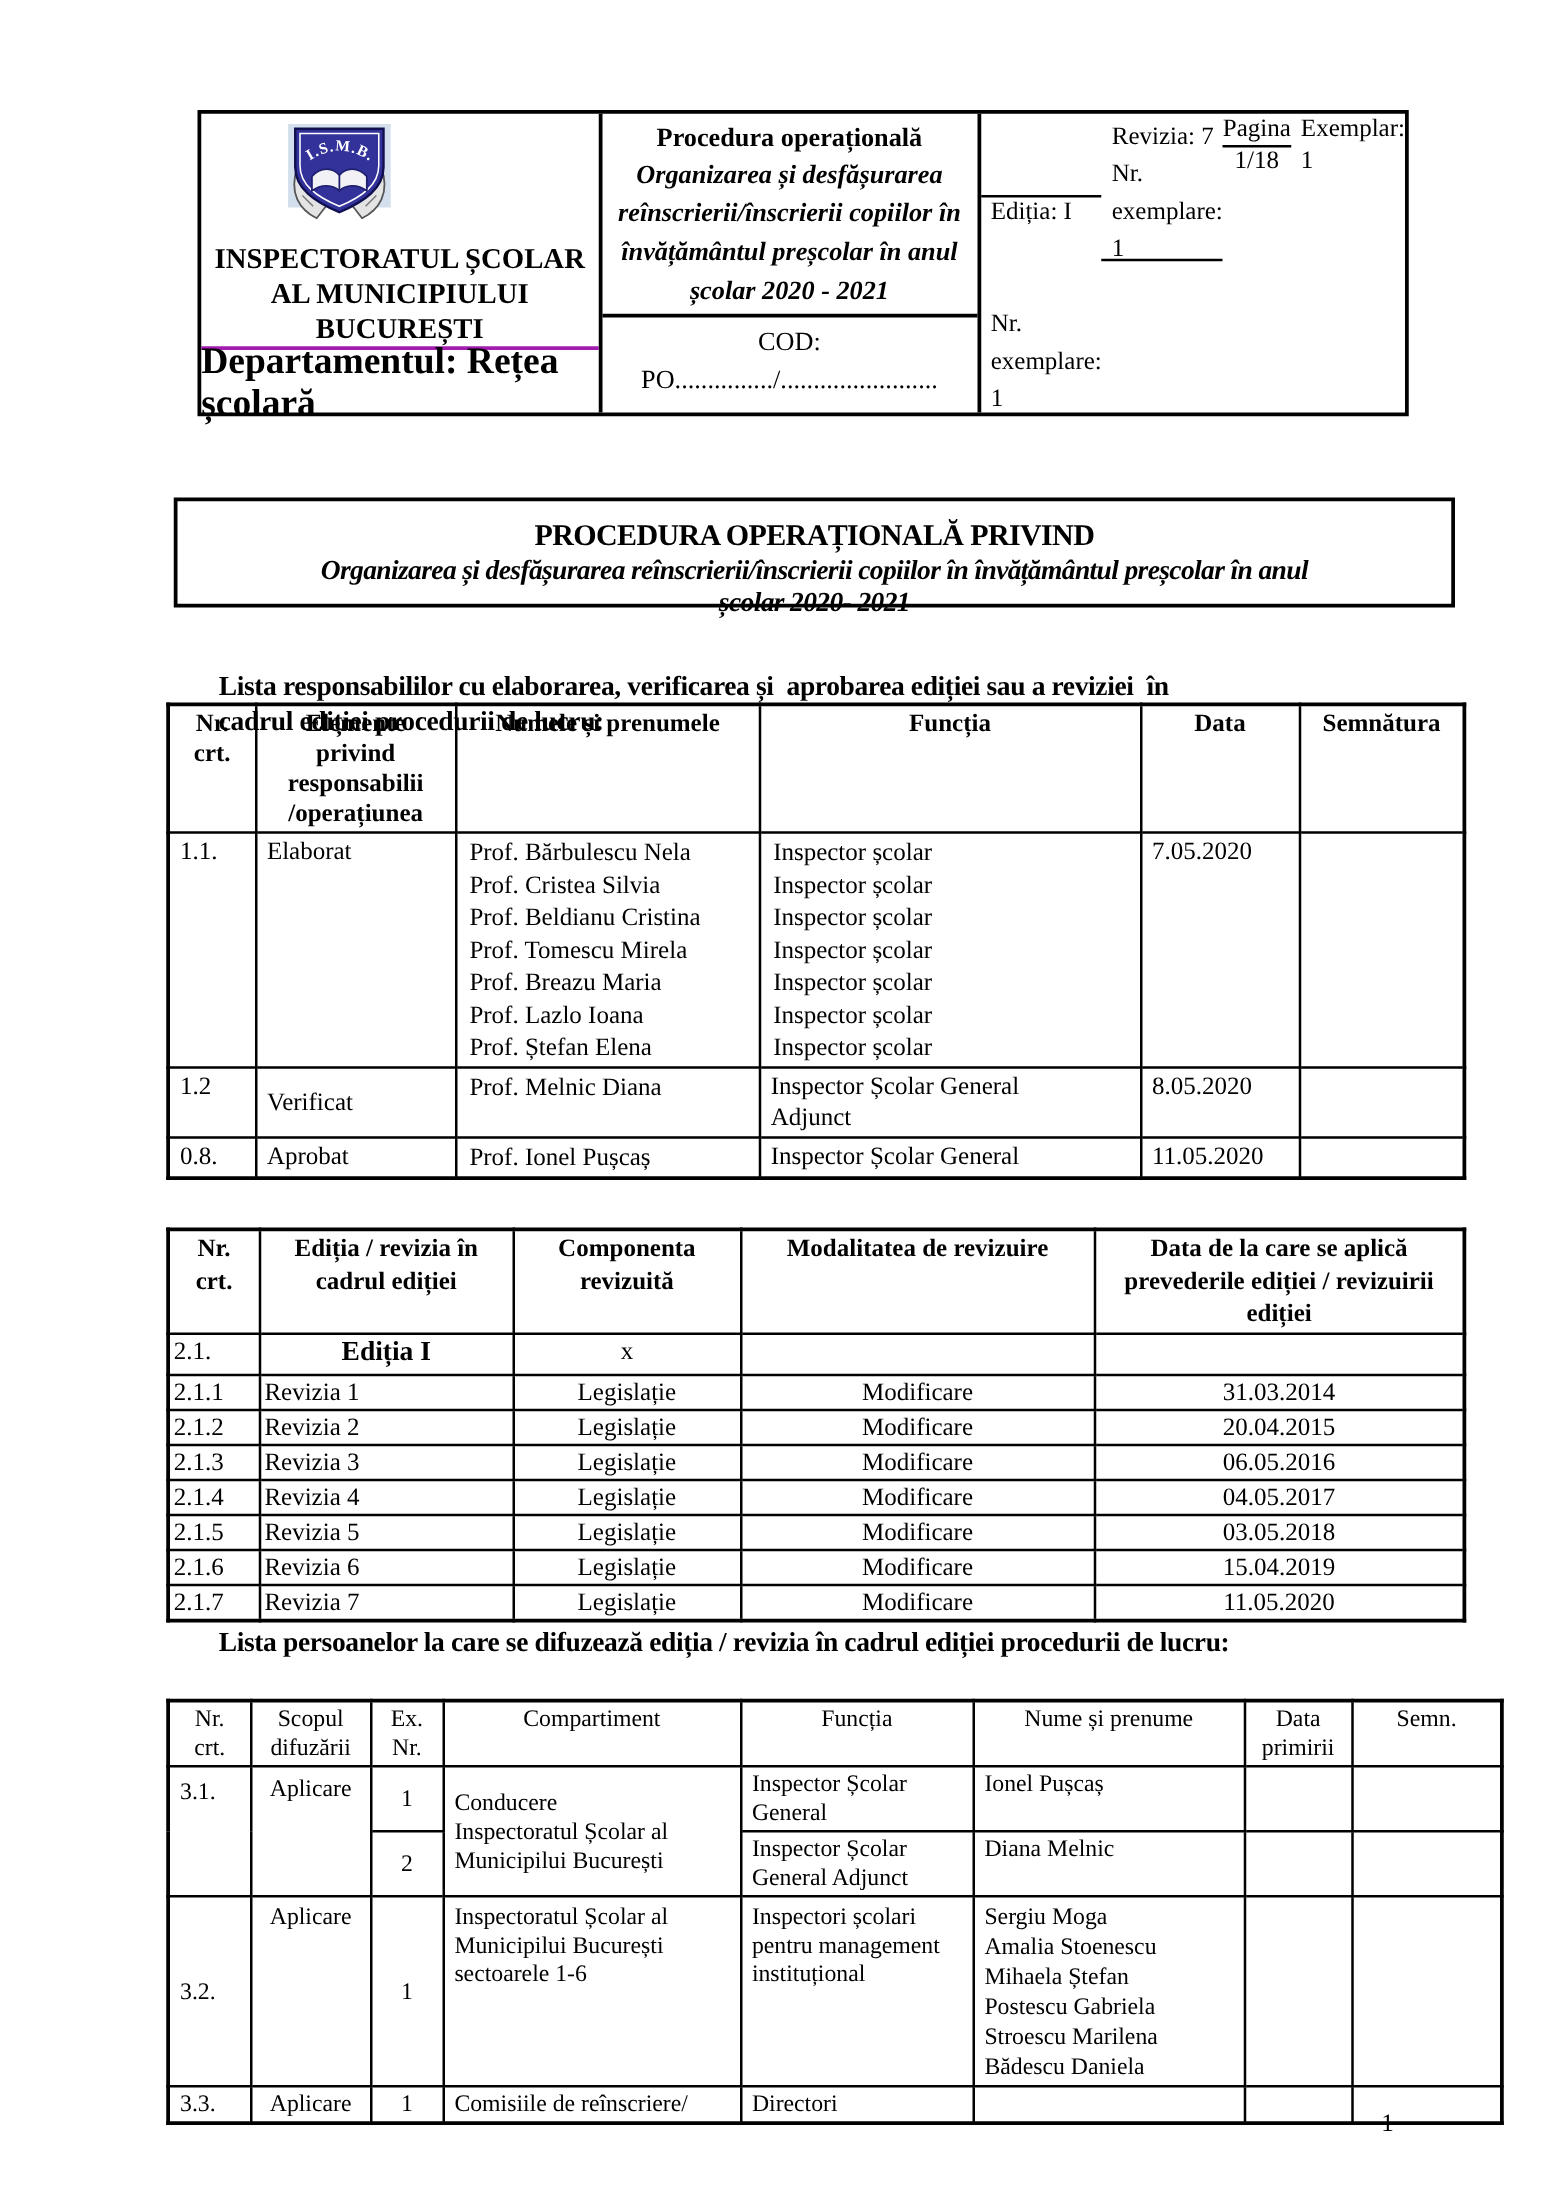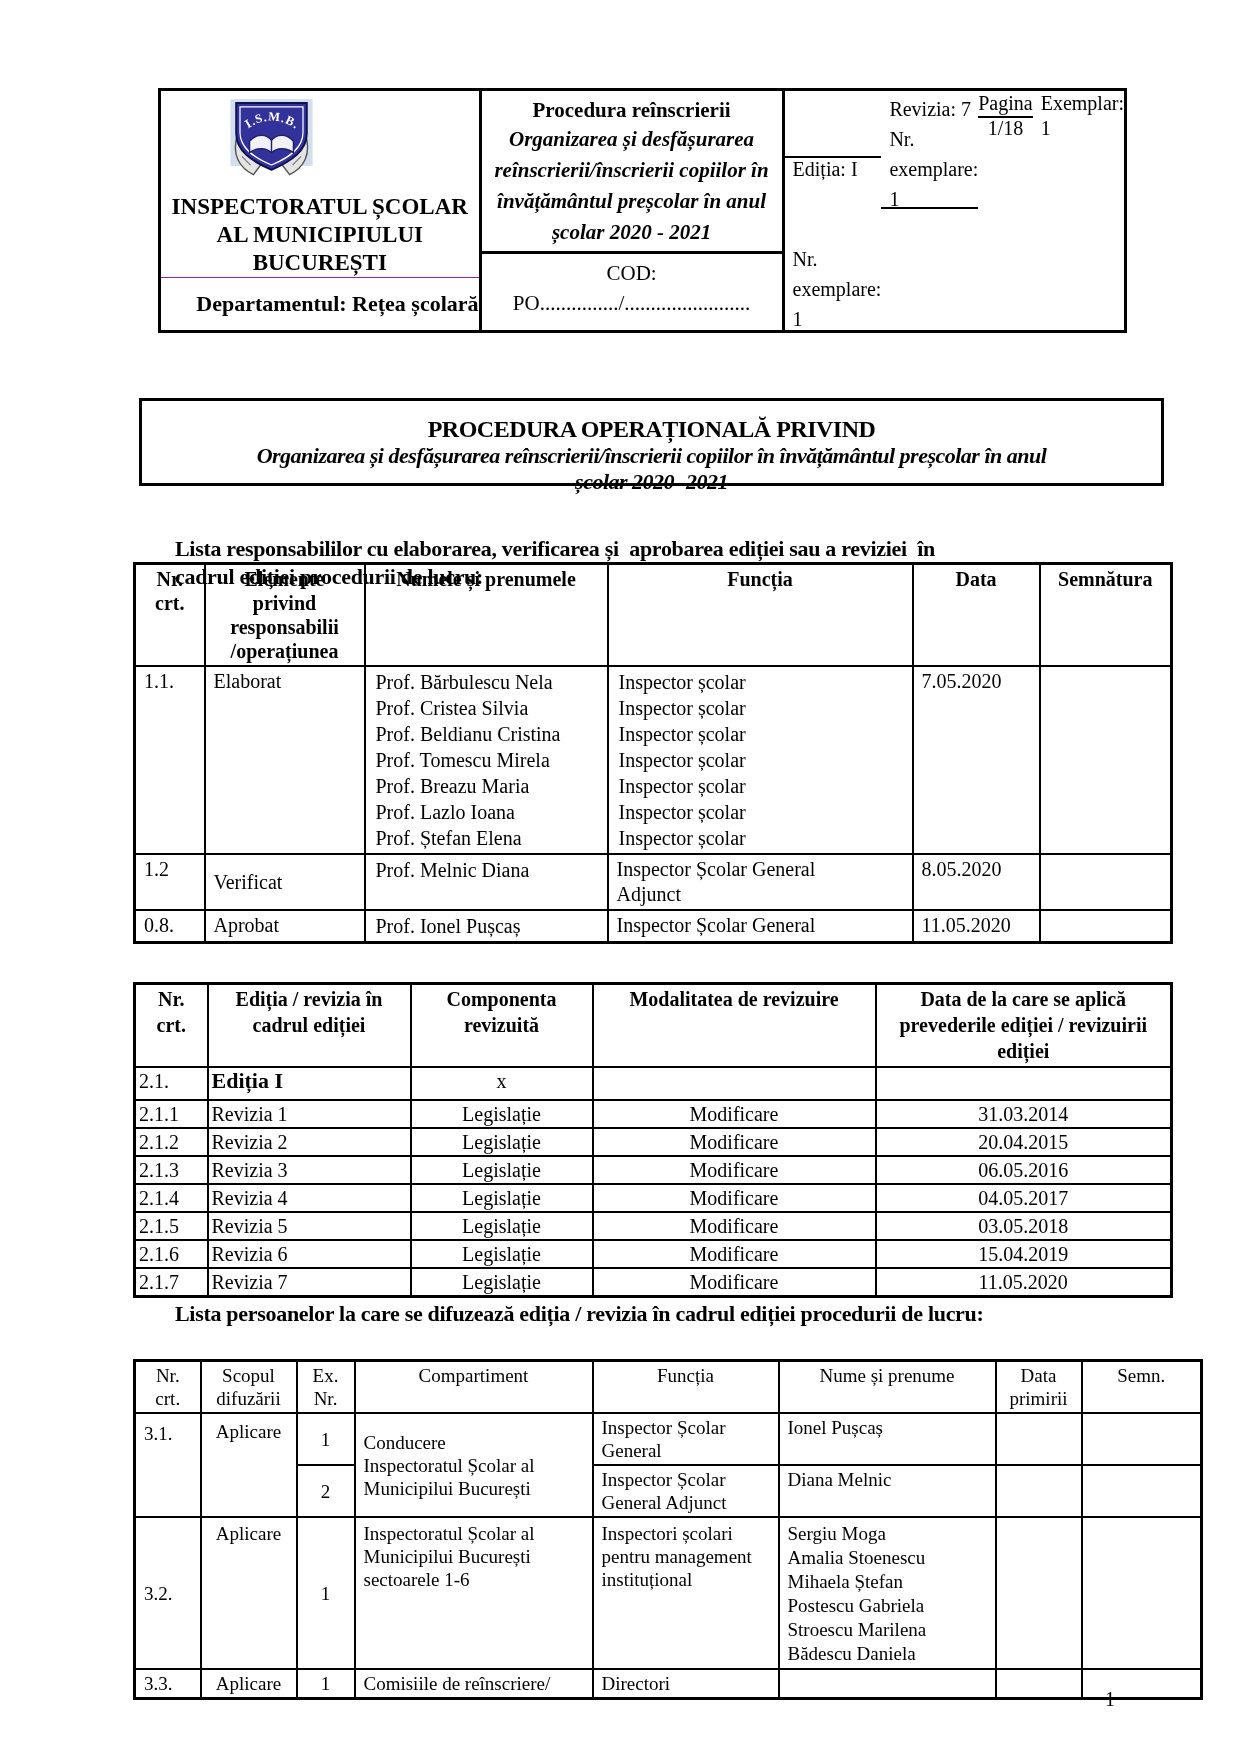--- a/index.html
+++ b/index.html
@@ -7,22 +7,22 @@
         font-family:"Liberation Serif","DejaVu Serif",serif;color:#000;overflow:hidden;}
   .pw{white-space:pre-wrap;}
 
   
   .header-box{position:absolute;left:158px;top:88px;width:969px;height:245px;
               border:3px solid #000;display:flex;box-sizing:border-box;}
   .h-col1{width:384px;border-right:3px solid #000;display:flex;flex-direction:column;box-sizing:border-box;}
   .org-cell{flex:1;text-align:center;}
   .logo{display:block;margin:8px 0 2px 58px;}
   .org-name{font-weight:bold;font-size:23px;line-height:28px;text-align:center;}
-  .dept-cell{height:54px;border-top:1px solid #a21caf;display:flex;align-items:center;justify-content:flex-end;
-             font-weight:bold;font-size:22px;box-sizing:border-box;}
+  .dept-cell{height:54px;border-top:3px solid #a21caf;display:flex;align-items:center;justify-content:flex-end;
+             font-weight:bold;font-size:30px;box-sizing:border-box;}
   .h-col2{width:363px;border-right:3px solid #000;display:flex;flex-direction:column;box-sizing:border-box;}
   .title-area{height:163px;border-bottom:3px solid #000;box-sizing:border-box;text-align:center;padding-top:5px;}
   .proc-type{font-weight:bold;font-size:21px;line-height:28px;}
   .proc-title{font-weight:bold;font-style:italic;font-size:21px;line-height:31px;}
   .cod-area{flex:1;text-align:center;font-size:21px;line-height:30px;padding-top:4px;}
   .h-col3{flex:1;display:flex;font-size:20px;box-sizing:border-box;}
   .h-col3 .r1{height:67px;border-bottom:2px solid #000;box-sizing:border-box;padding:3px 0 0 8px;line-height:30px;}
   .h-col3 .r2{height:118px;border-bottom:2px solid #000;box-sizing:border-box;padding:3px 0 0 8px;line-height:30px;}
   .h-col3 .r3{height:27px;border-bottom:2px solid #000;box-sizing:border-box;text-align:center;line-height:25px;}
   .h-col3 .r4{flex:1;padding-left:8px;line-height:25px;}
@@ -47,21 +47,21 @@
   td.hd3{font-weight:normal;text-align:center;line-height:24px;}
   td.ctr{text-align:center;}
   td.mid{vertical-align:middle;}
   td.padl{padding-left:8px;}
 
   .t1{left:133px;top:562px;width:1037px;}
   .t1 .names{line-height:26px;padding-left:10px;}
   .t2{left:133px;top:982px;width:1037px;}
   .t2 td{line-height:24px;padding:1px 3px;}
   .t2 td.hd{line-height:26px;}
-  .ed-bold{font-weight:bold;font-size:22px;text-align:left;}
+  .ed-bold{font-weight:bold;font-size:22px;text-align:center;}
   .t3{left:133px;top:1359px;width:1067px;}
   .t3 td{font-size:19px;line-height:23px;}
   .t3 .names6{line-height:24px;}
 
   .page-num{position:absolute;left:1105px;top:1688px;font-size:20px;}
 </style>
 </head>
 <body>
 
 <div class="page">
@@ -88,21 +88,21 @@
 AL MUNICIPIULUI
 BUCUREȘTI</div>
       </div>
       <div class="dept-cell">
         <span>Departamentul: Rețea școlară</span>
       </div>
     </div>
 
     <div class="h-col2">
       <div class="title-area">
-        <div class="proc-type">Procedura reînscrierii</div>
+        <div class="proc-type">Procedura operațională</div>
         <div class="proc-title pw">Organizarea și desfășurarea
 reînscrierii/înscrierii copiilor în
 învățământul preșcolar în anul
 școlar 2020 - 2021</div>
       </div>
       <div class="cod-area">
         <div>COD:</div>
         <div>PO.............../........................</div>
       </div>
     </div>

